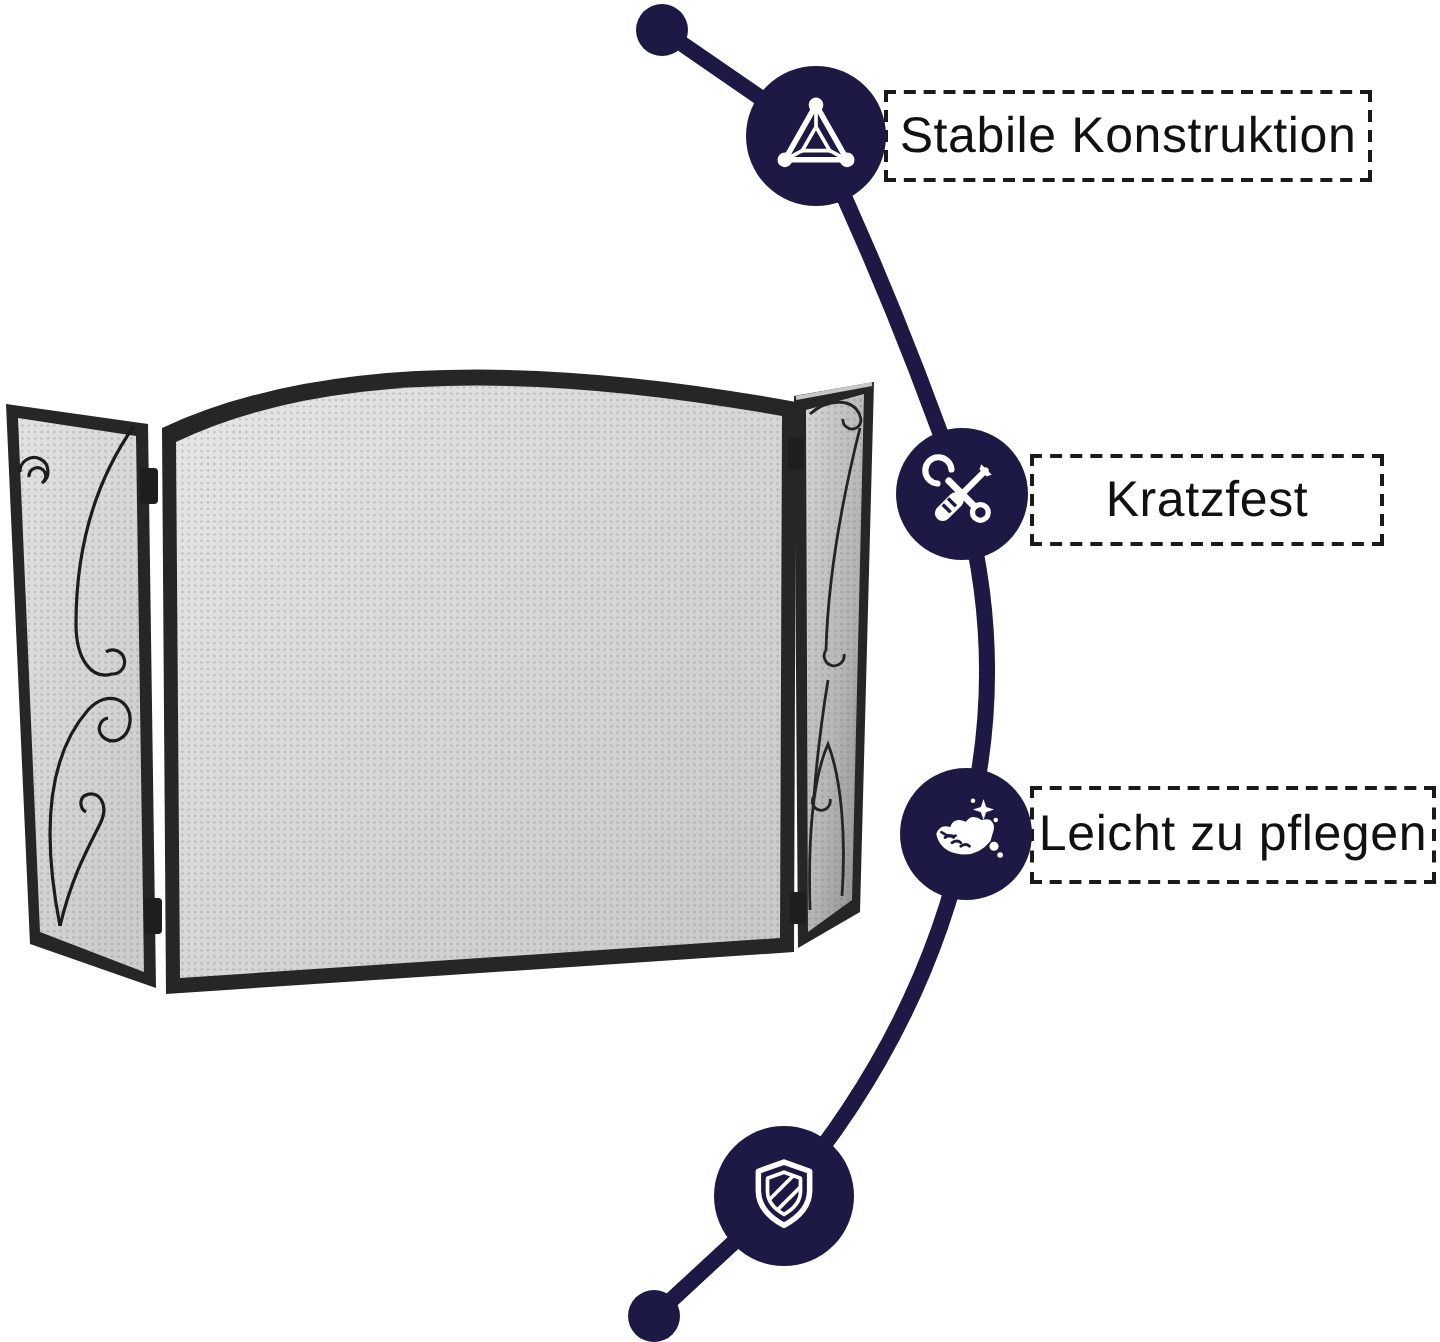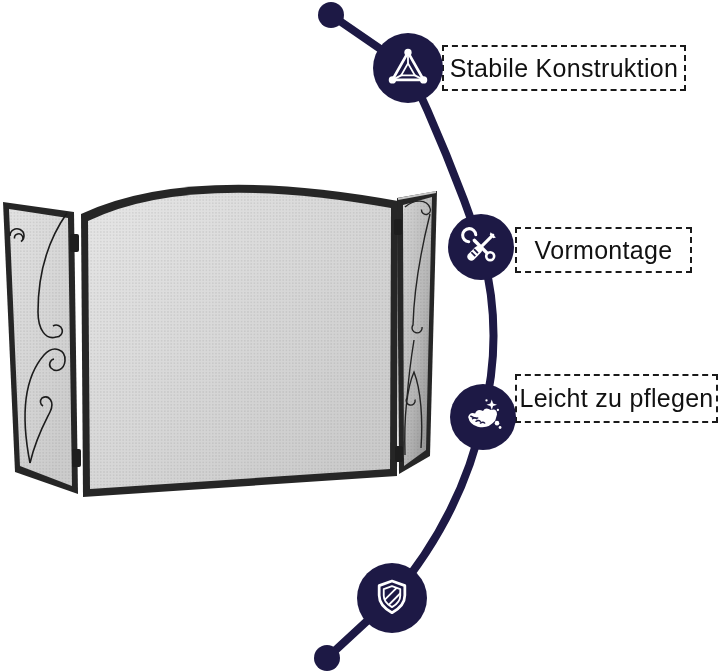--- a/index.html
+++ b/index.html
@@ -92,23 +92,23 @@
       <path d="M331 15 L408 68 Q448 152 481 247 Q505 332 483 417 Q462 515 392 598 L327 658" fill="none" stroke="var(--accent,#1d1945)" stroke-width="8" stroke-linecap="round"></path>
       <circle cx="331" cy="15" r="13" fill="var(--accent,#1d1945)"></circle>
       <circle cx="327" cy="658" r="13" fill="var(--accent,#1d1945)"></circle>
     </g>
   </svg>
 
   <div class="fbox" style="left:442px;top:45px;width:244px;height:46px;">
     <span>Stabile Konstruktion</span>
   </div>
   <div class="fbox" style="left:515px;top:227px;width:177px;height:46px;">
-    <span>Vormontage</span>
+    <span>Kratzfest</span>
   </div>
-  <div class="fbox" style="left:515px;top:374px;width:203px;height:49px;">
+  <div class="fbox" style="left:515px;top:393px;width:203px;height:49px;">
     <span>Leicht zu pflegen</span>
   </div>
 
   <div class="badge" style="left:373px;top:33px;width:70px;height:70px;">
     <svg class="icon" width="44" height="44" viewBox="0 0 48 48">
       <g stroke="#fff" fill="none" stroke-linejoin="round" stroke-linecap="round">
         <path d="M24 7 L41 37 L7 37 Z" stroke-width="3"></path>
         <path d="M24 19 L31.5 32 L16.5 32 Z" stroke-width="2"></path>
         <line x1="24" y1="7" x2="24" y2="19" stroke-width="2"></line>
         <line x1="41" y1="37" x2="31.5" y2="32" stroke-width="2"></line>

